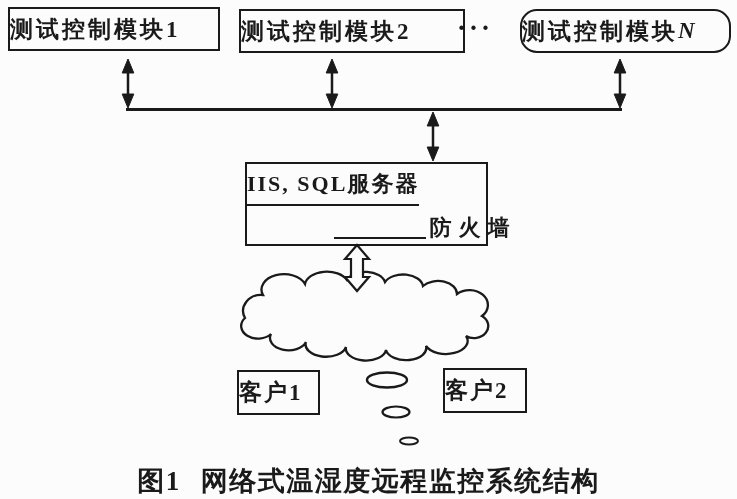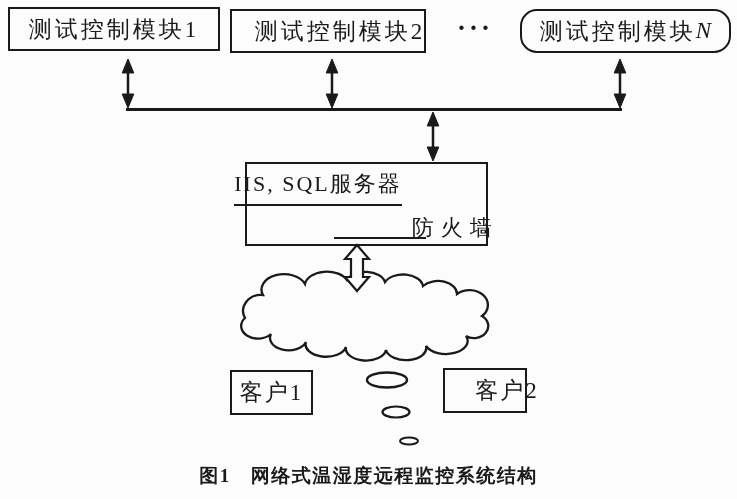--- a/index.html
+++ b/index.html
@@ -7,27 +7,27 @@
   html,body { background:#e8e8e8; }
   .stage {
     position:relative; width:737px; height:499px;
     background:var(--paper);
     font-family:"Liberation Serif","DejaVu Serif",serif;
     color:var(--ink); overflow:hidden;
   }
   .linework { position:absolute; left:0; top:0; width:737px; height:499px; }
   .box {
     position:absolute; border:2.5px solid var(--ink);
-    display:flex; align-items:center; justify-content:center;
-    background:transparent; white-space:nowrap;
+    display:flex; align-items:center; justify-content:flex-start;
+    background:transparent; white-space:nowrap;font-weight:bold;
   }
   .module { font-size:23px; letter-spacing:3px; }
   .module .n { font-style:italic; letter-spacing:0; }
   .m1 { left:8px;   top:7px; width:212px; height:44px; }
-  .m2 { left:230px; top:9px; width:196px; height:44px;padding-left:24px; }
+  .m2 { left:239px; top:9px; width:226px; height:44px; }
   .mn { left:520px; top:9px; width:211px; height:44px;border-radius:17px; }
   .dots {
     position:absolute; left:452px; top:10px; width:46px; height:36px;
     font-size:27px; font-weight:bold; letter-spacing:3px;
     display:flex; align-items:center; justify-content:center;
   }
   .server { left:245px; top:162px; width:243px; height:84px; flex-direction:row; align-items:stretch; }
   .server-row1 {
     height:42px; border-bottom:2.5px solid var(--ink);
     display:flex; align-items:center; justify-content:center;
@@ -35,25 +35,25 @@
   }
   .server-row2 {
     flex:1; display:flex; align-items:center;
     padding-left:10px; font-size:22px; letter-spacing:7px;margin-top:48px;
   }
   .internet-label {
     position:absolute; left:270px; top:308px; width:168px; height:28px;
     font-size:27px; letter-spacing:3px; text-align:center;
   }
   .client { font-size:23px; letter-spacing:2px; border-width:2px; }
-  .c1 { left:230px; top:370px; width:83px; height:45px; }
-  .c2 { left:443px; top:368px; width:84px; height:45px;padding-left:44px; }
+  .c1 { left:237px; top:370px; width:83px; height:45px; }
+  .c2 { left:443px; top:368px; width:84px; height:45px; }
   .caption {
     position:absolute; left:0; top:463px; width:737px;
-    text-align:center; font-size:19px; font-weight:bold; letter-spacing:1.5px;
+    text-align:center; font-size:27px; font-weight:bold; letter-spacing:1.5px;
     white-space:nowrap;
   }
   .caption .fig { margin-right:20px; }
 </style>
 </head>
 <body>
 
 <div class="stage">
 
   <svg class="linework" viewBox="0 0 737 499">

